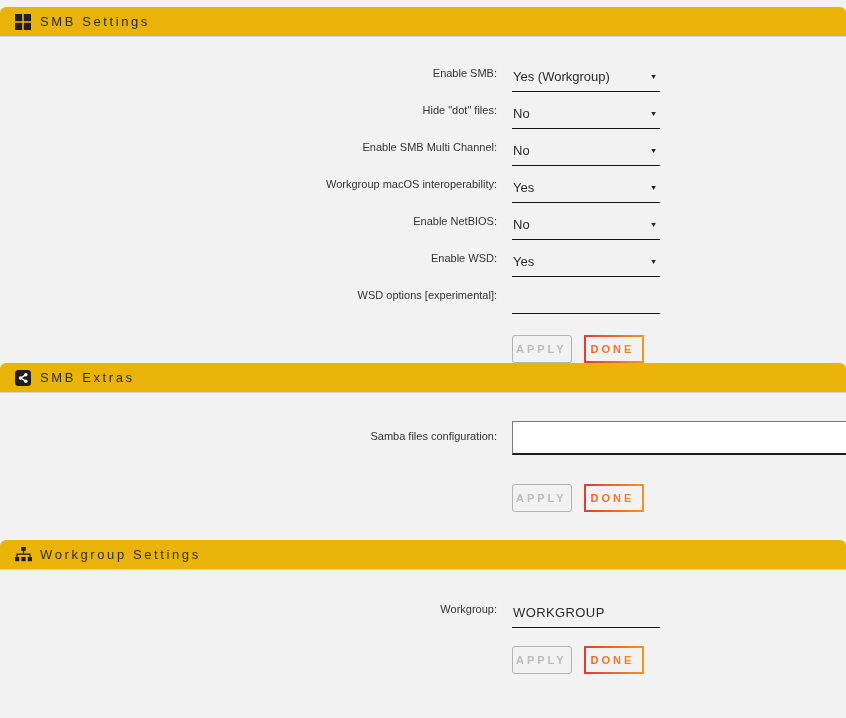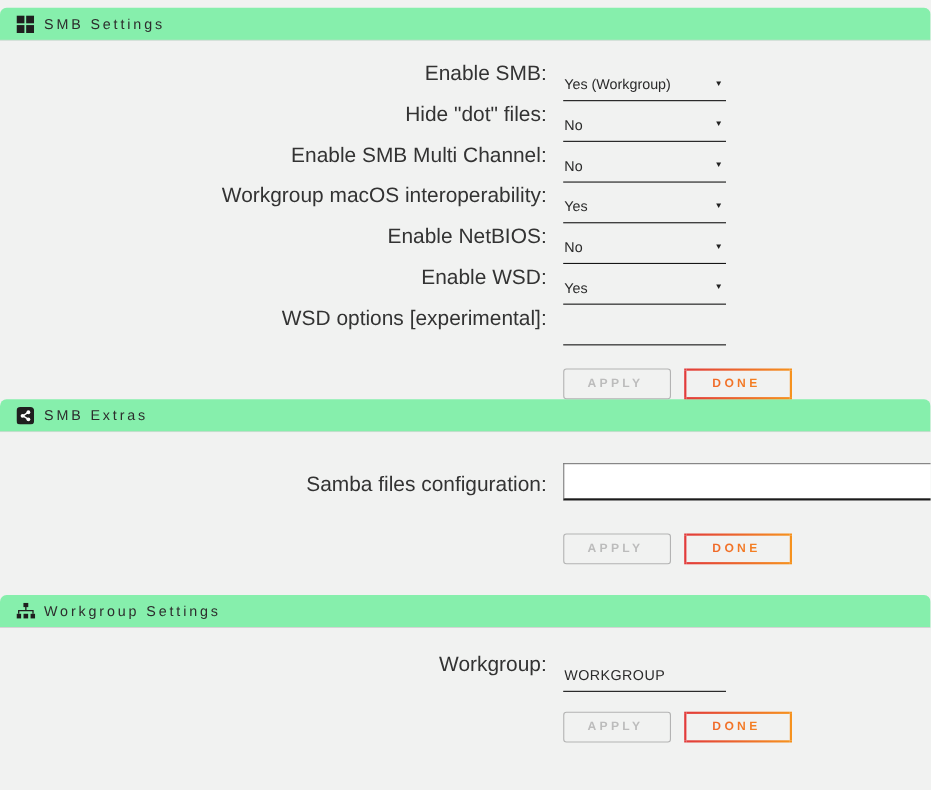--- a/index.html
+++ b/index.html
@@ -4,39 +4,39 @@
 <style>
   html,body{margin:0;padding:0;}
   body{
     width:846px;height:718px;overflow:hidden;
     background:#f1f2f1;
     font-family:"Liberation Sans",sans-serif;
     color:#2e2e2e;
   }
   .section{width:846px;}
   .section-header{
-    height:30px;background:#86efac;border-bottom:1px solid #d4d4d4;
+    height:30px;background:#eab308;border-bottom:1px solid #d4d4d4;
     border-radius:6px 6px 0 0;
     display:flex;align-items:center;padding-left:14px;box-sizing:border-box;
   }
   .section-header.first{margin-top:7px;}
   .section-header.gap1{}
   .section-header.gap2{margin-top:28px;}
   .icon-box{width:18px;height:16px;display:flex;align-items:center;justify-content:center;flex:0 0 auto;}
   .section-title{
     font-size:13px;letter-spacing:2.6px;color:#2d2d2d;margin-left:8px;
     white-space:nowrap;
   }
   .section-body{padding-top:18px;}
   .section-body.extras{padding-top:28px;}
   .section-body.workgroup{padding-top:21px;}
   .field-row{display:flex;align-items:flex-end;height:37px;}
   .field-row.tall{height:auto;align-items:flex-start;}
   .field-label{
-    width:497px;text-align:right;font-size:19px;color:#333;
+    width:497px;text-align:right;font-size:11px;color:#333;
     padding-bottom:13px;flex:0 0 auto;box-sizing:border-box;
   }
   .field-label.ta-label{padding-bottom:0;padding-top:9px;}
   .control{margin-left:15px;}
   .select-box{
     width:148px;box-sizing:border-box;
     display:flex;align-items:center;justify-content:space-between;
     padding:0 3px 7px 1px;border-bottom:1px solid #161616;
     cursor:pointer;
   }
@@ -52,21 +52,21 @@
     width:680px;height:34px;box-sizing:border-box;background:#ffffff;
     border:1px solid #7a7a7a;border-bottom:2px solid #1c1c1c;border-radius:0;
     font-family:"Liberation Mono",monospace;font-size:12px;color:#2b2b2b;
     padding:3px 6px;resize:none;outline:none;
   }
   .buttons{display:flex;margin-left:512px;}
   .buttons.sec1{margin-top:21px;}
   .buttons.sec2{margin-top:25px;}
   .buttons.sec3{margin-top:18px;}
   .btn{
-    width:98px;height:28px;box-sizing:border-box;
+    width:60px;height:28px;box-sizing:border-box;
     font-family:"Liberation Sans",sans-serif;
     font-size:11px;font-weight:bold;letter-spacing:3px;padding-left:3px;
     background:transparent;cursor:pointer;text-align:center;
   }
   .btn.apply{
     border:1px solid #b3b3b3;border-radius:3px;color:#bcbcbc;
   }
   .btn.done{
     margin-left:12px;
     border:2px solid #e8552f;

